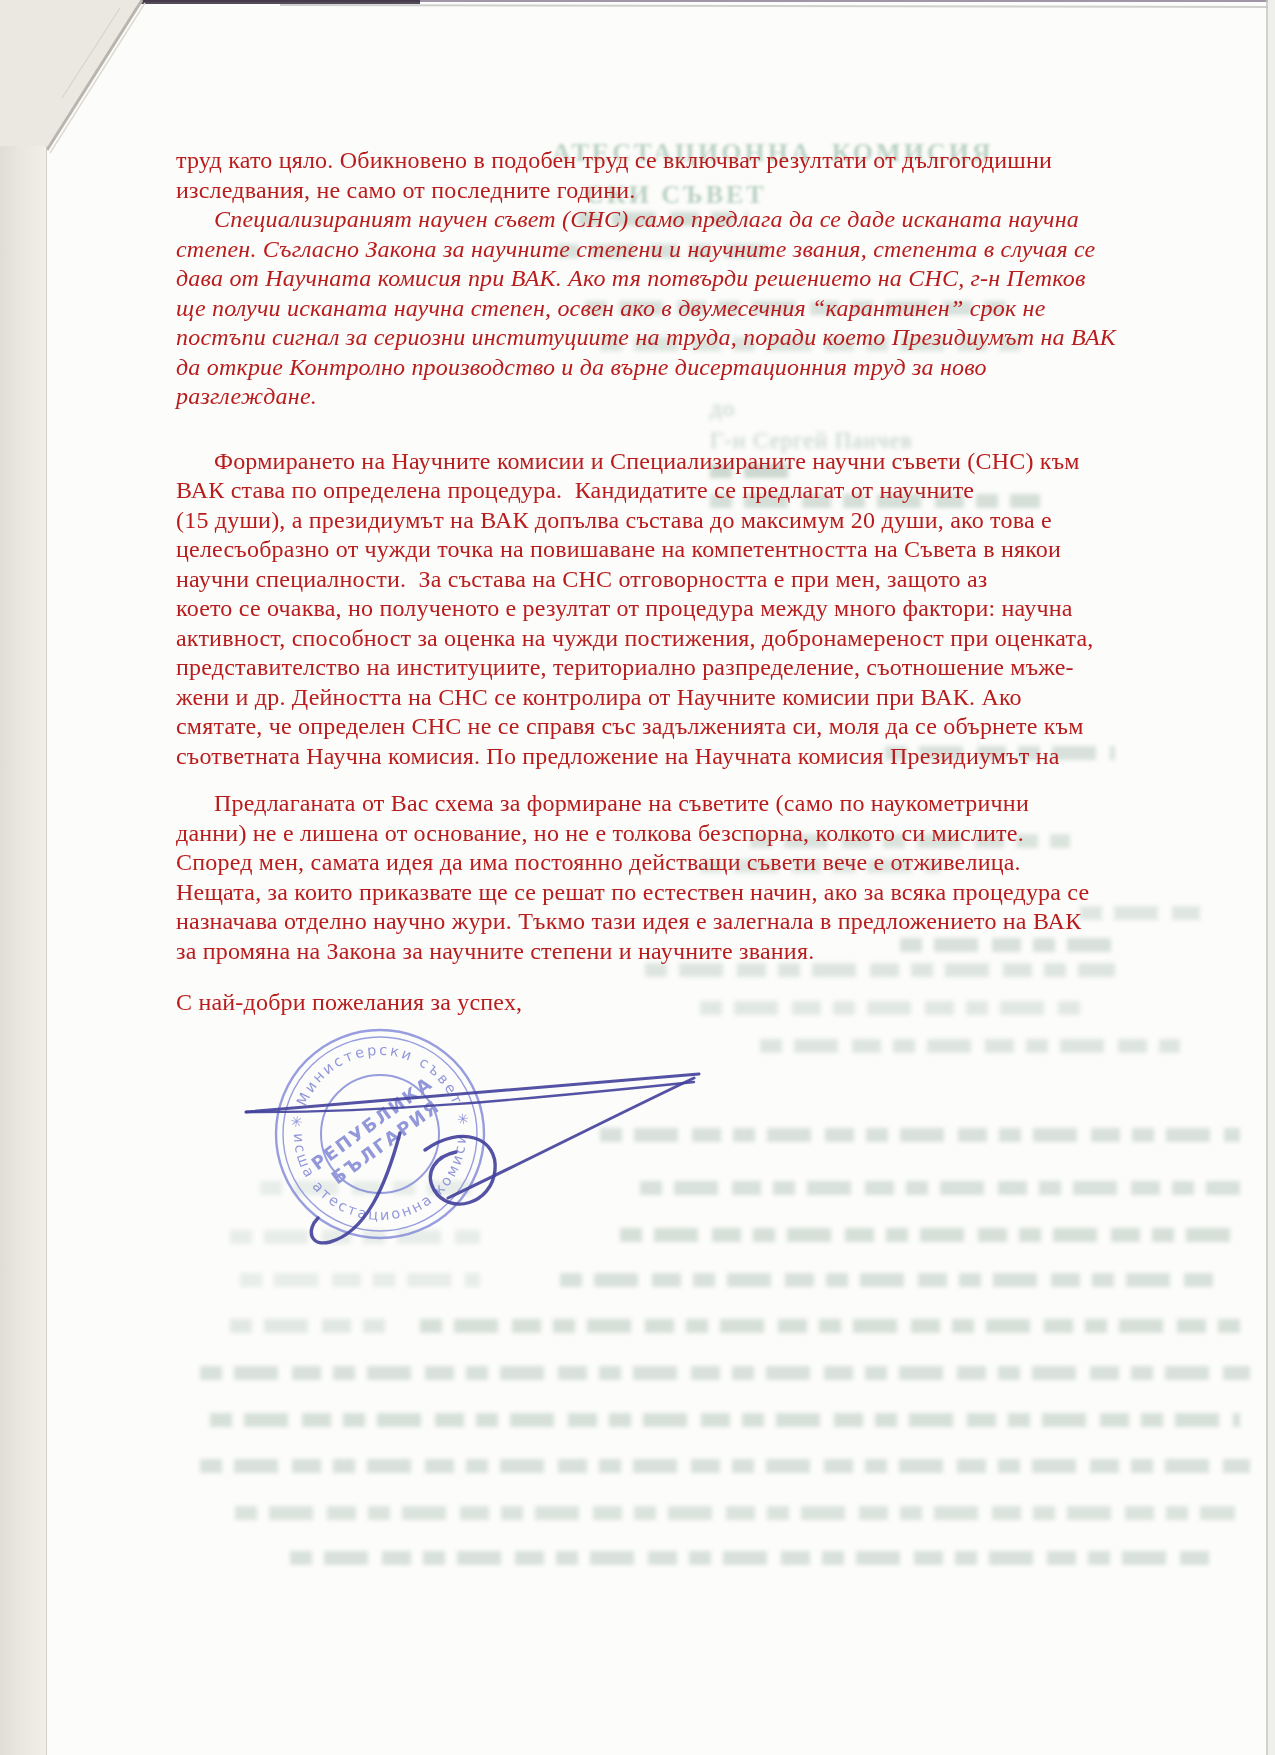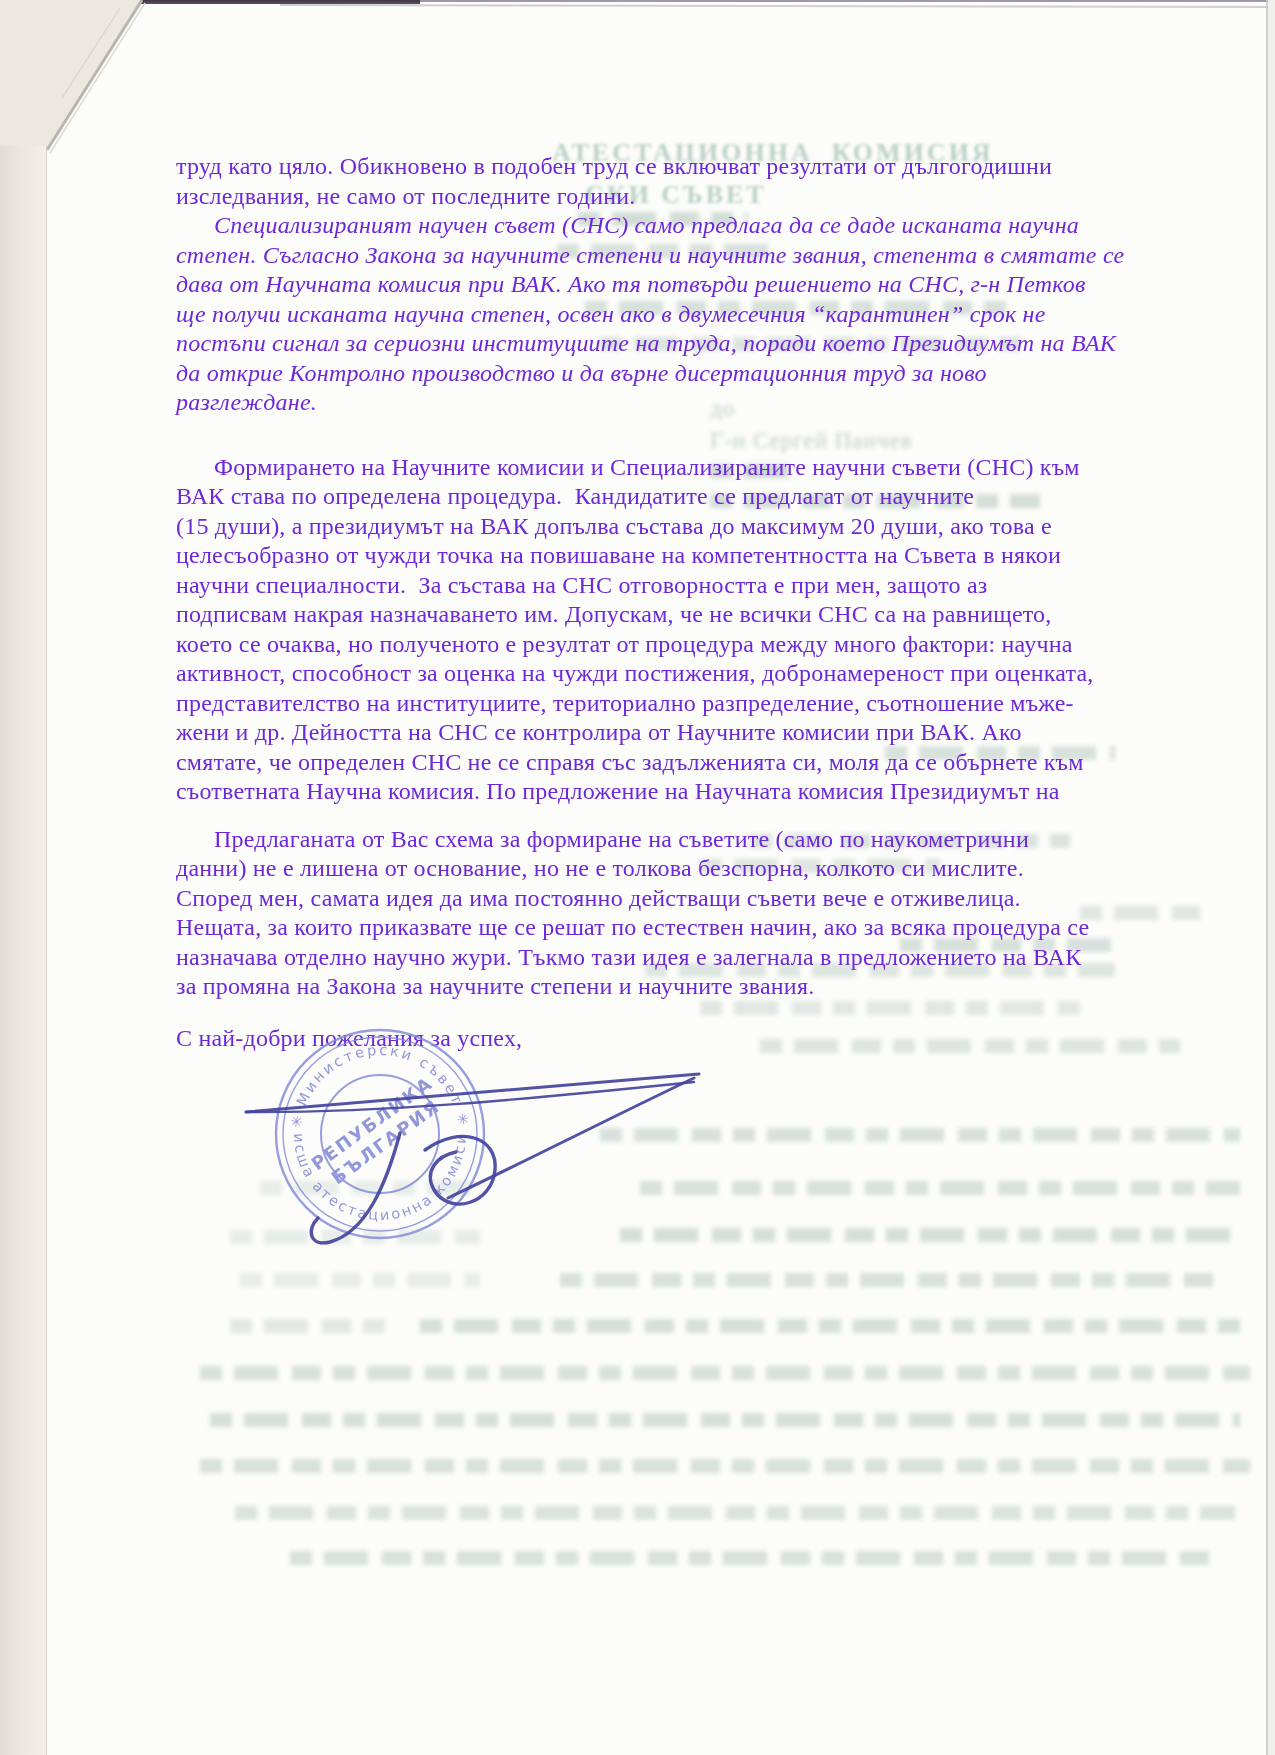--- a/index.html
+++ b/index.html
@@ -6,22 +6,21 @@
   body{
     width:1275px;height:1755px;position:relative;overflow:hidden;
     background:#fcfcfa;
     font-family:"Liberation Serif","DejaVu Serif",serif;
   }
   .layer{position:absolute;left:0;top:0;width:1275px;height:1755px;}
 
   
   .letter{
     position:absolute;left:176px;top:146px;width:965px;z-index:3;
-    color:#6d28d9;
-    margin-top:6px;
+    color:#b91c1c;
   }
   .line{
     white-space:pre;
     font-size:24px;line-height:29.5px;
     letter-spacing:.2px;
   }
   .line.first-indent{padding-left:38px;}
   .closing{margin-top:22px;}
   .signatory{margin-top:84px;}
 
@@ -105,34 +104,33 @@
   </div>
 
 <div class="letter">
   <div>
       <div class="para" style="margin-top: 0px;">
         <div class="line">труд като цяло. Обикновено в подобен труд се включват резултати от дългогодишни</div>
         <div class="line">изследвания, не само от последните години.</div>
       </div>
       <div class="para" style="margin-top: 0px; font-style: italic;">
         <div class="line first-indent">Специализираният научен съвет (СНС) само предлага да се даде исканата научна</div>
-        <div class="line">степен. Съгласно Закона за научните степени и научните звания, степента в смятате се</div>
+        <div class="line">степен. Съгласно Закона за научните степени и научните звания, степента в случая се</div>
         <div class="line">дава от Научната комисия при ВАК. Ако тя потвърди решението на СНС, г-н Петков</div>
         <div class="line">ще получи исканата научна степен, освен ако в двумесечния “карантинен” срок не</div>
         <div class="line">постъпи сигнал за сериозни институциите на труда, поради което Президиумът на ВАК</div>
         <div class="line">да открие Контролно производство и да върне дисертационния труд за ново</div>
         <div class="line">разглеждане.</div>
       </div>
       <div class="para" style="margin-top: 35px;">
         <div class="line first-indent">Формирането на Научните комисии и Специализираните научни съвети (СНС) към</div>
         <div class="line">ВАК става по определена процедура.  Кандидатите се предлагат от научните</div>
         <div class="line">(15 души), а президиумът на ВАК допълва състава до максимум 20 души, ако това е</div>
         <div class="line">целесъобразно от чужди точка на повишаване на компетентността на Съвета в някои</div>
         <div class="line">научни специалности.  За състава на СНС отговорността е при мен, защото аз</div>
-        <div class="line">подписвам накрая назначаването им. Допускам, че не всички СНС са на равнището,</div>
         <div class="line">което се очаква, но полученото е резултат от процедура между много фактори: научна</div>
         <div class="line">активност, способност за оценка на чужди постижения, добронамереност при оценката,</div>
         <div class="line">представителство на институциите, териториално разпределение, съотношение мъже-</div>
         <div class="line">жени и др. Дейността на СНС се контролира от Научните комисии при ВАК. Ако</div>
         <div class="line">смятате, че определен СНС не се справя със задълженията си, моля да се обърнете към</div>
         <div class="line">съответната Научна комисия. По предложение на Научната комисия Президиумът на</div>
       </div>
       <div class="para" style="margin-top: 18px;">
         <div class="line first-indent">Предлаганата от Вас схема за формиране на съветите (само по наукометрични</div>
         <div class="line">данни) не е лишена от основание, но не е толкова безспорна, колкото си мислите.</div>

